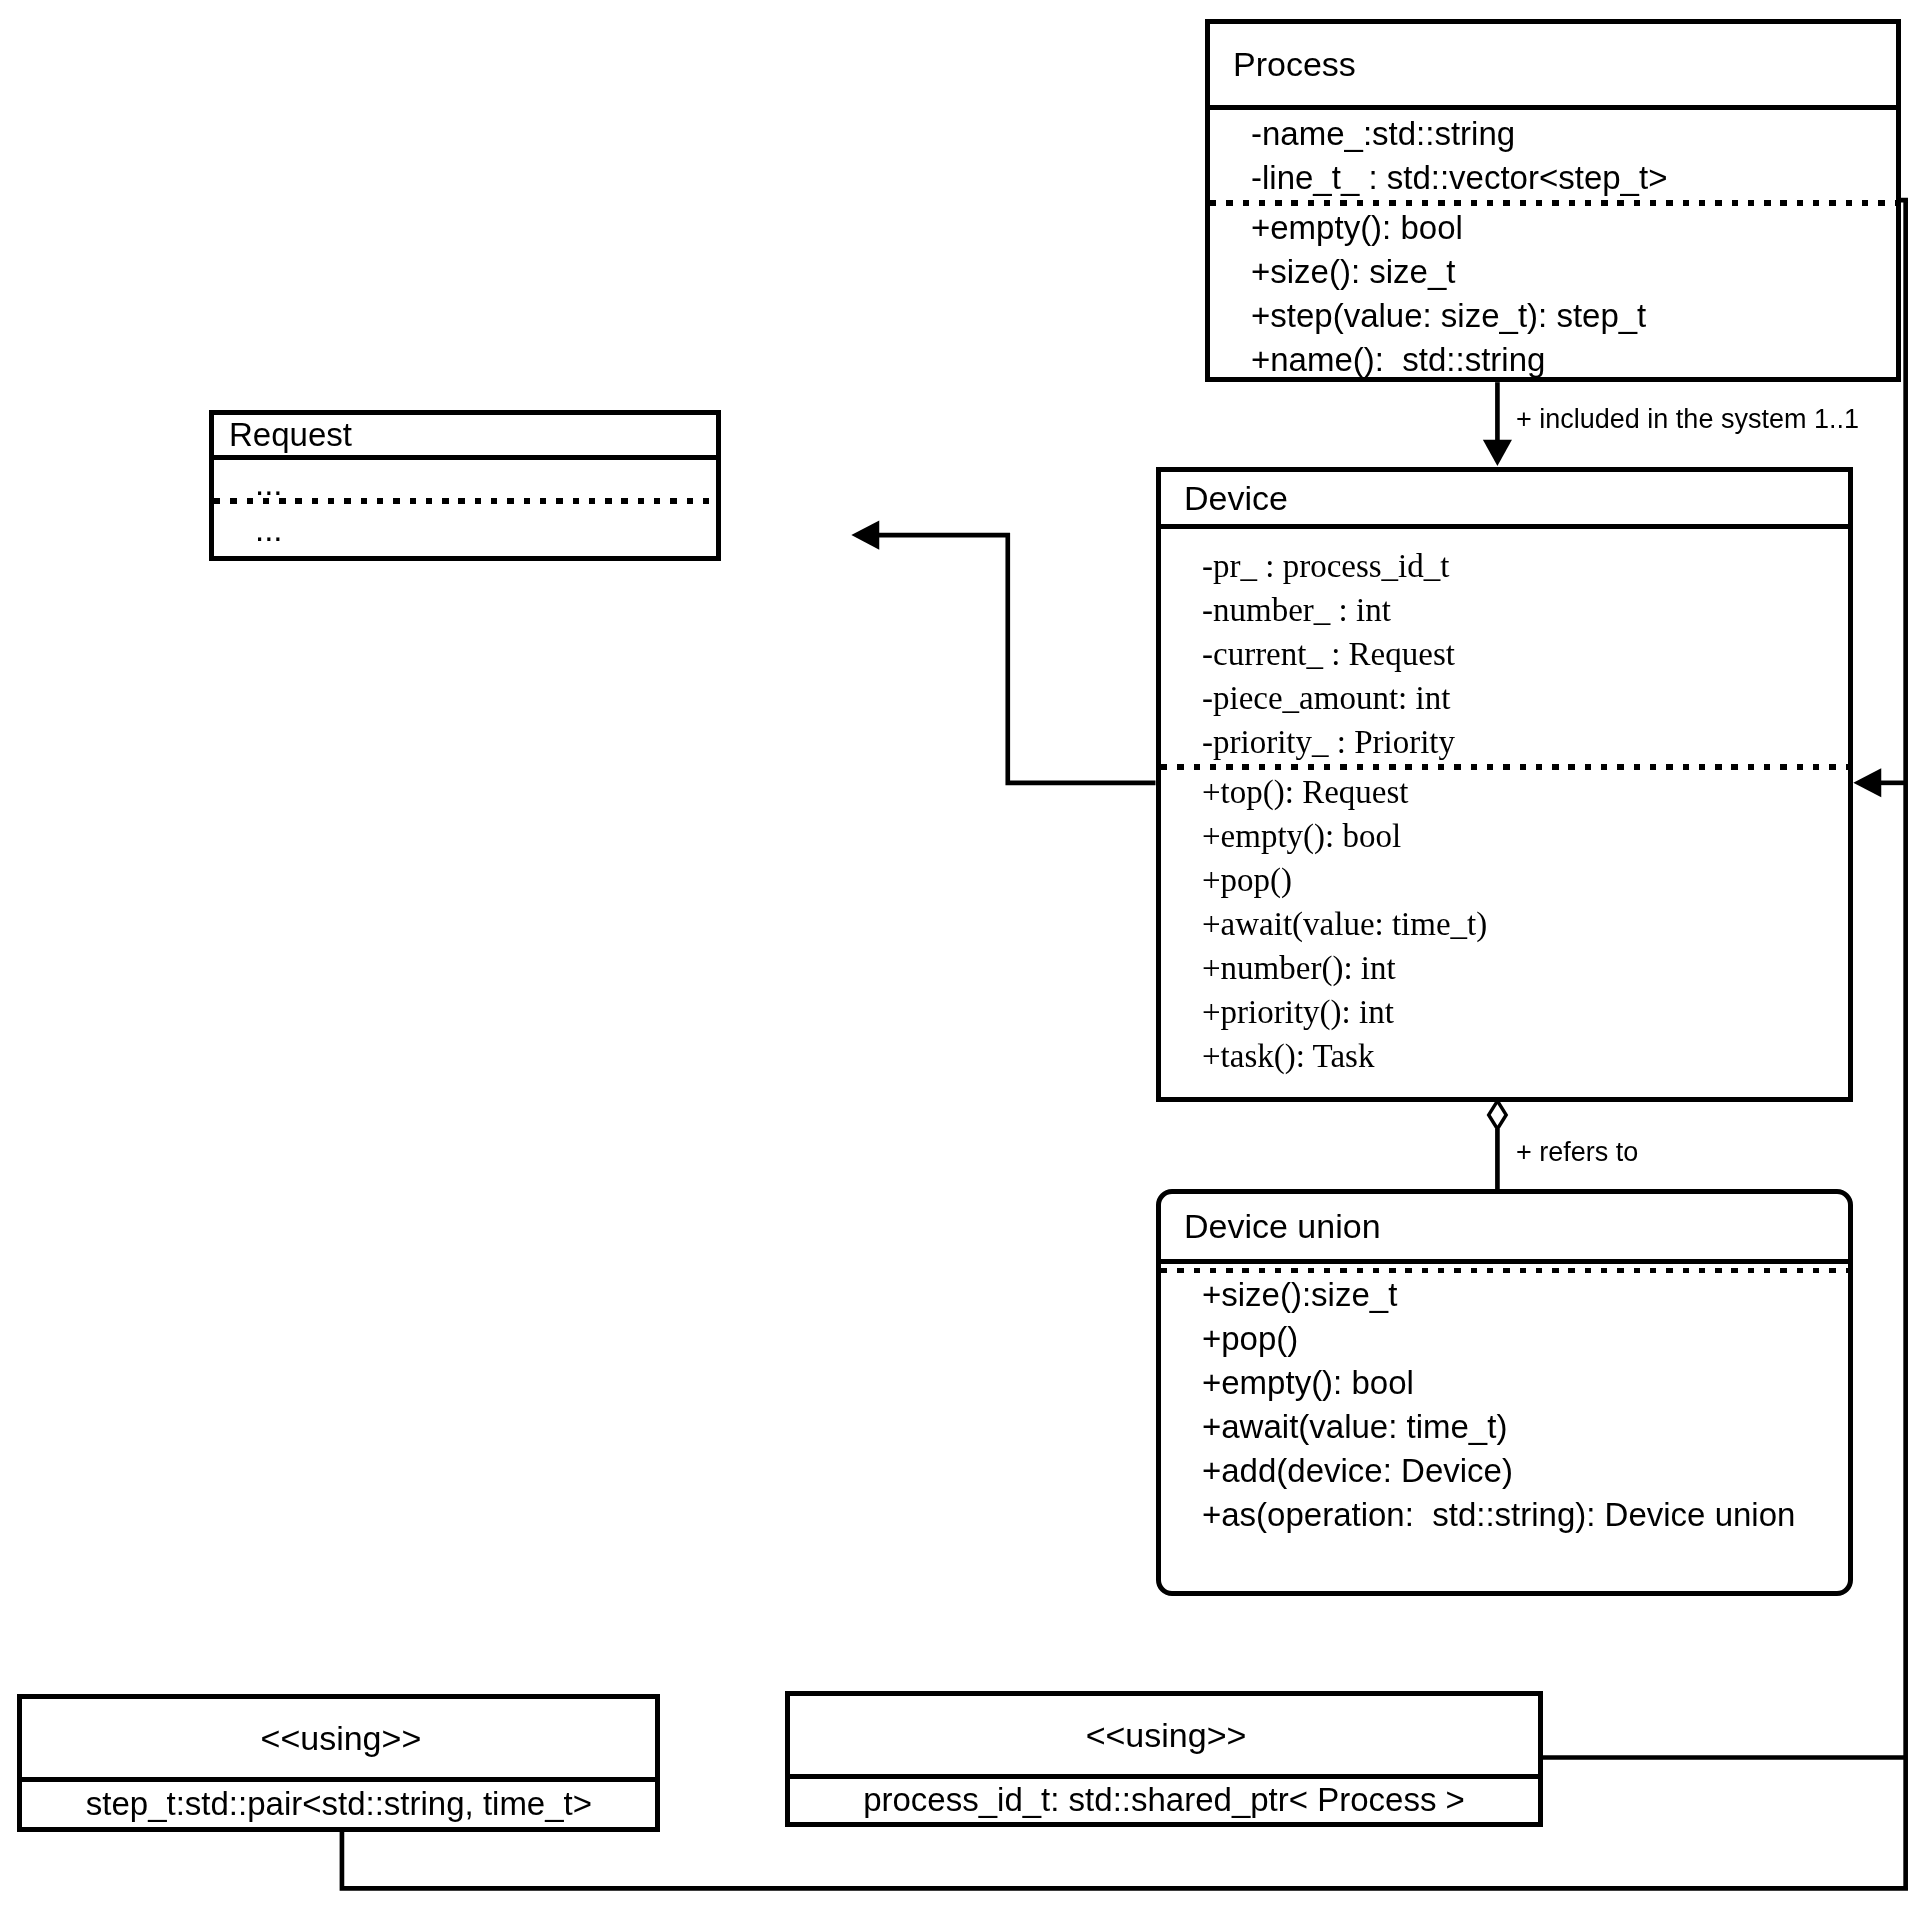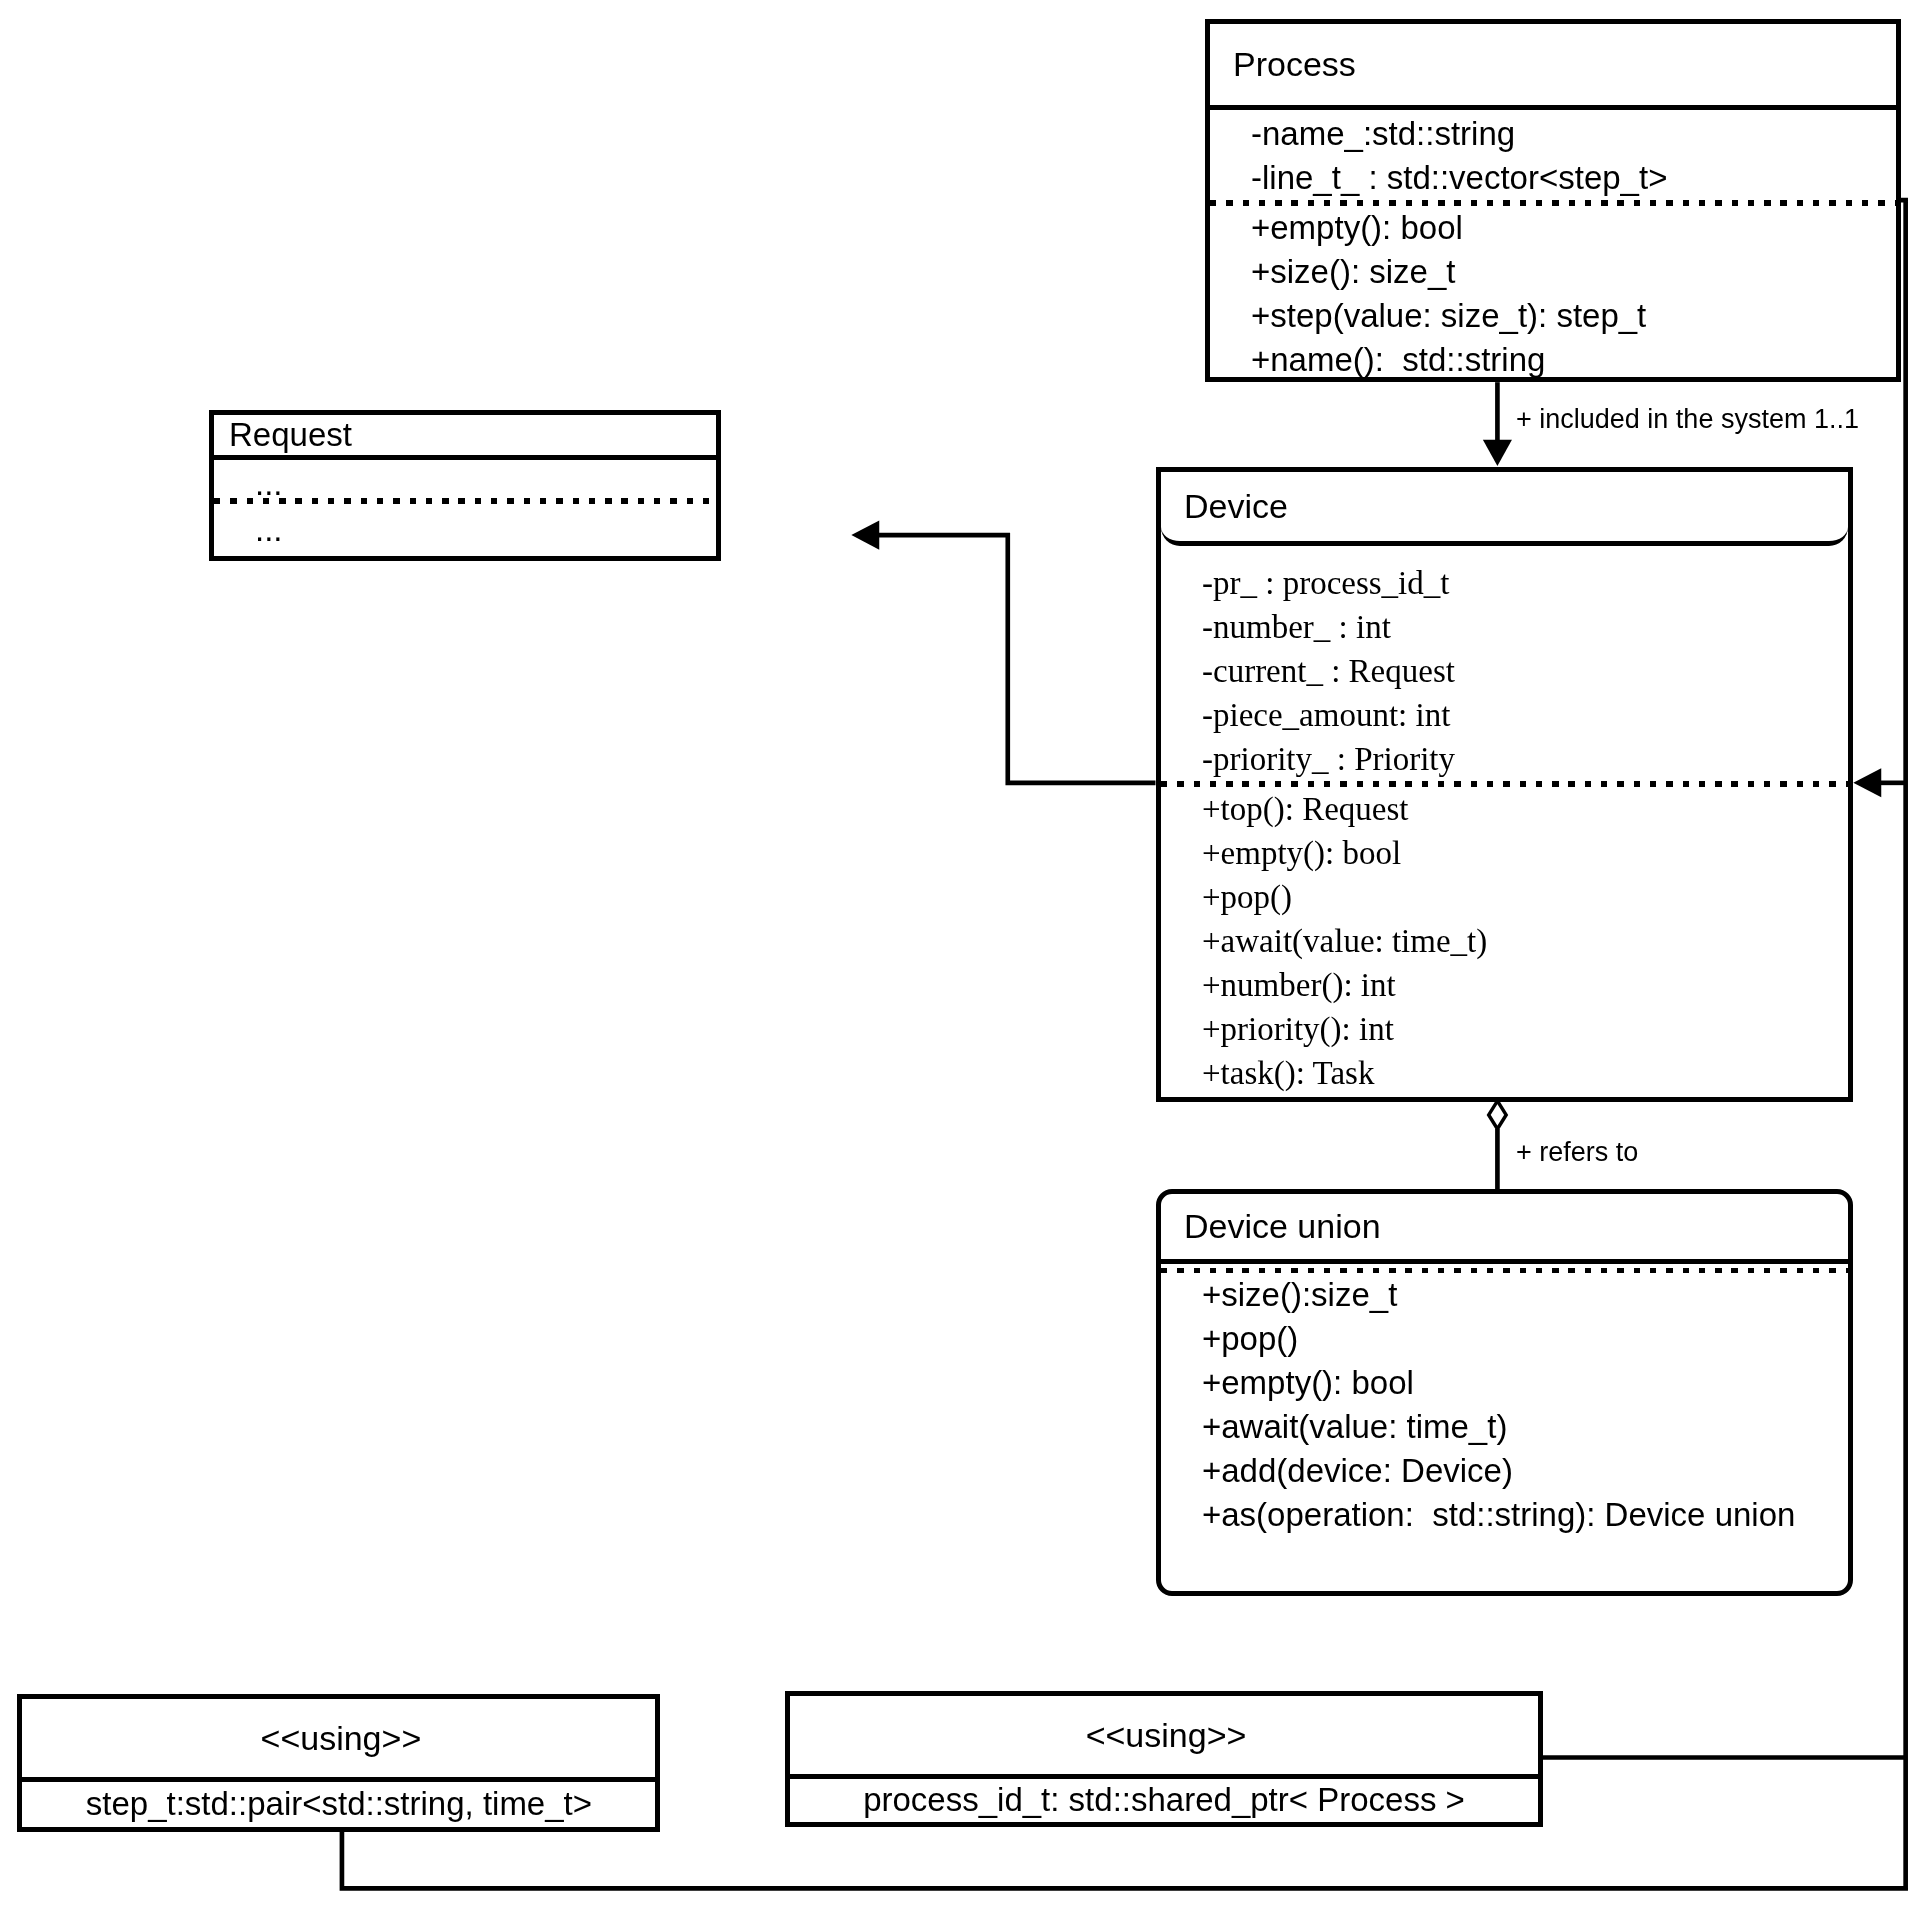--- a/index.html
+++ b/index.html
@@ -90,21 +90,21 @@
   <div class="box" style="left:209px; top:410px; width:512px; height:151px;">
     <div class="title" style="height:45px; font-size:33px; padding-left:15px;">Request</div>
     <div class="body">
       <div class="row" style="height:38px; line-height:47px;">...</div>
       <div class="dotsep"></div>
       <div class="row" style="height:38px; line-height:52px;">...</div>
     </div>
   </div>
 
   <div class="box" style="left:1156px; top:467px; width:697px; height:635px;">
-    <div class="title" style="height:74px;border-radius:19px;">Device</div>
+    <div class="title" style="height:57px;">Device</div>
     <div class="body" style="padding-top:15px;font-family:Liberation Serif, serif;">
       <div class="row">-pr_ : process_id_t</div>
       <div class="row">-number_ : int</div>
       <div class="row">-current_ : Request</div>
       <div class="row">-piece_amount: int</div>
       <div class="row">-priority_ : Priority</div>
       <div class="dotsep"></div>
       <div class="row">+top(): Request</div>
       <div class="row">+empty(): bool</div>
       <div class="row">+pop()</div>

